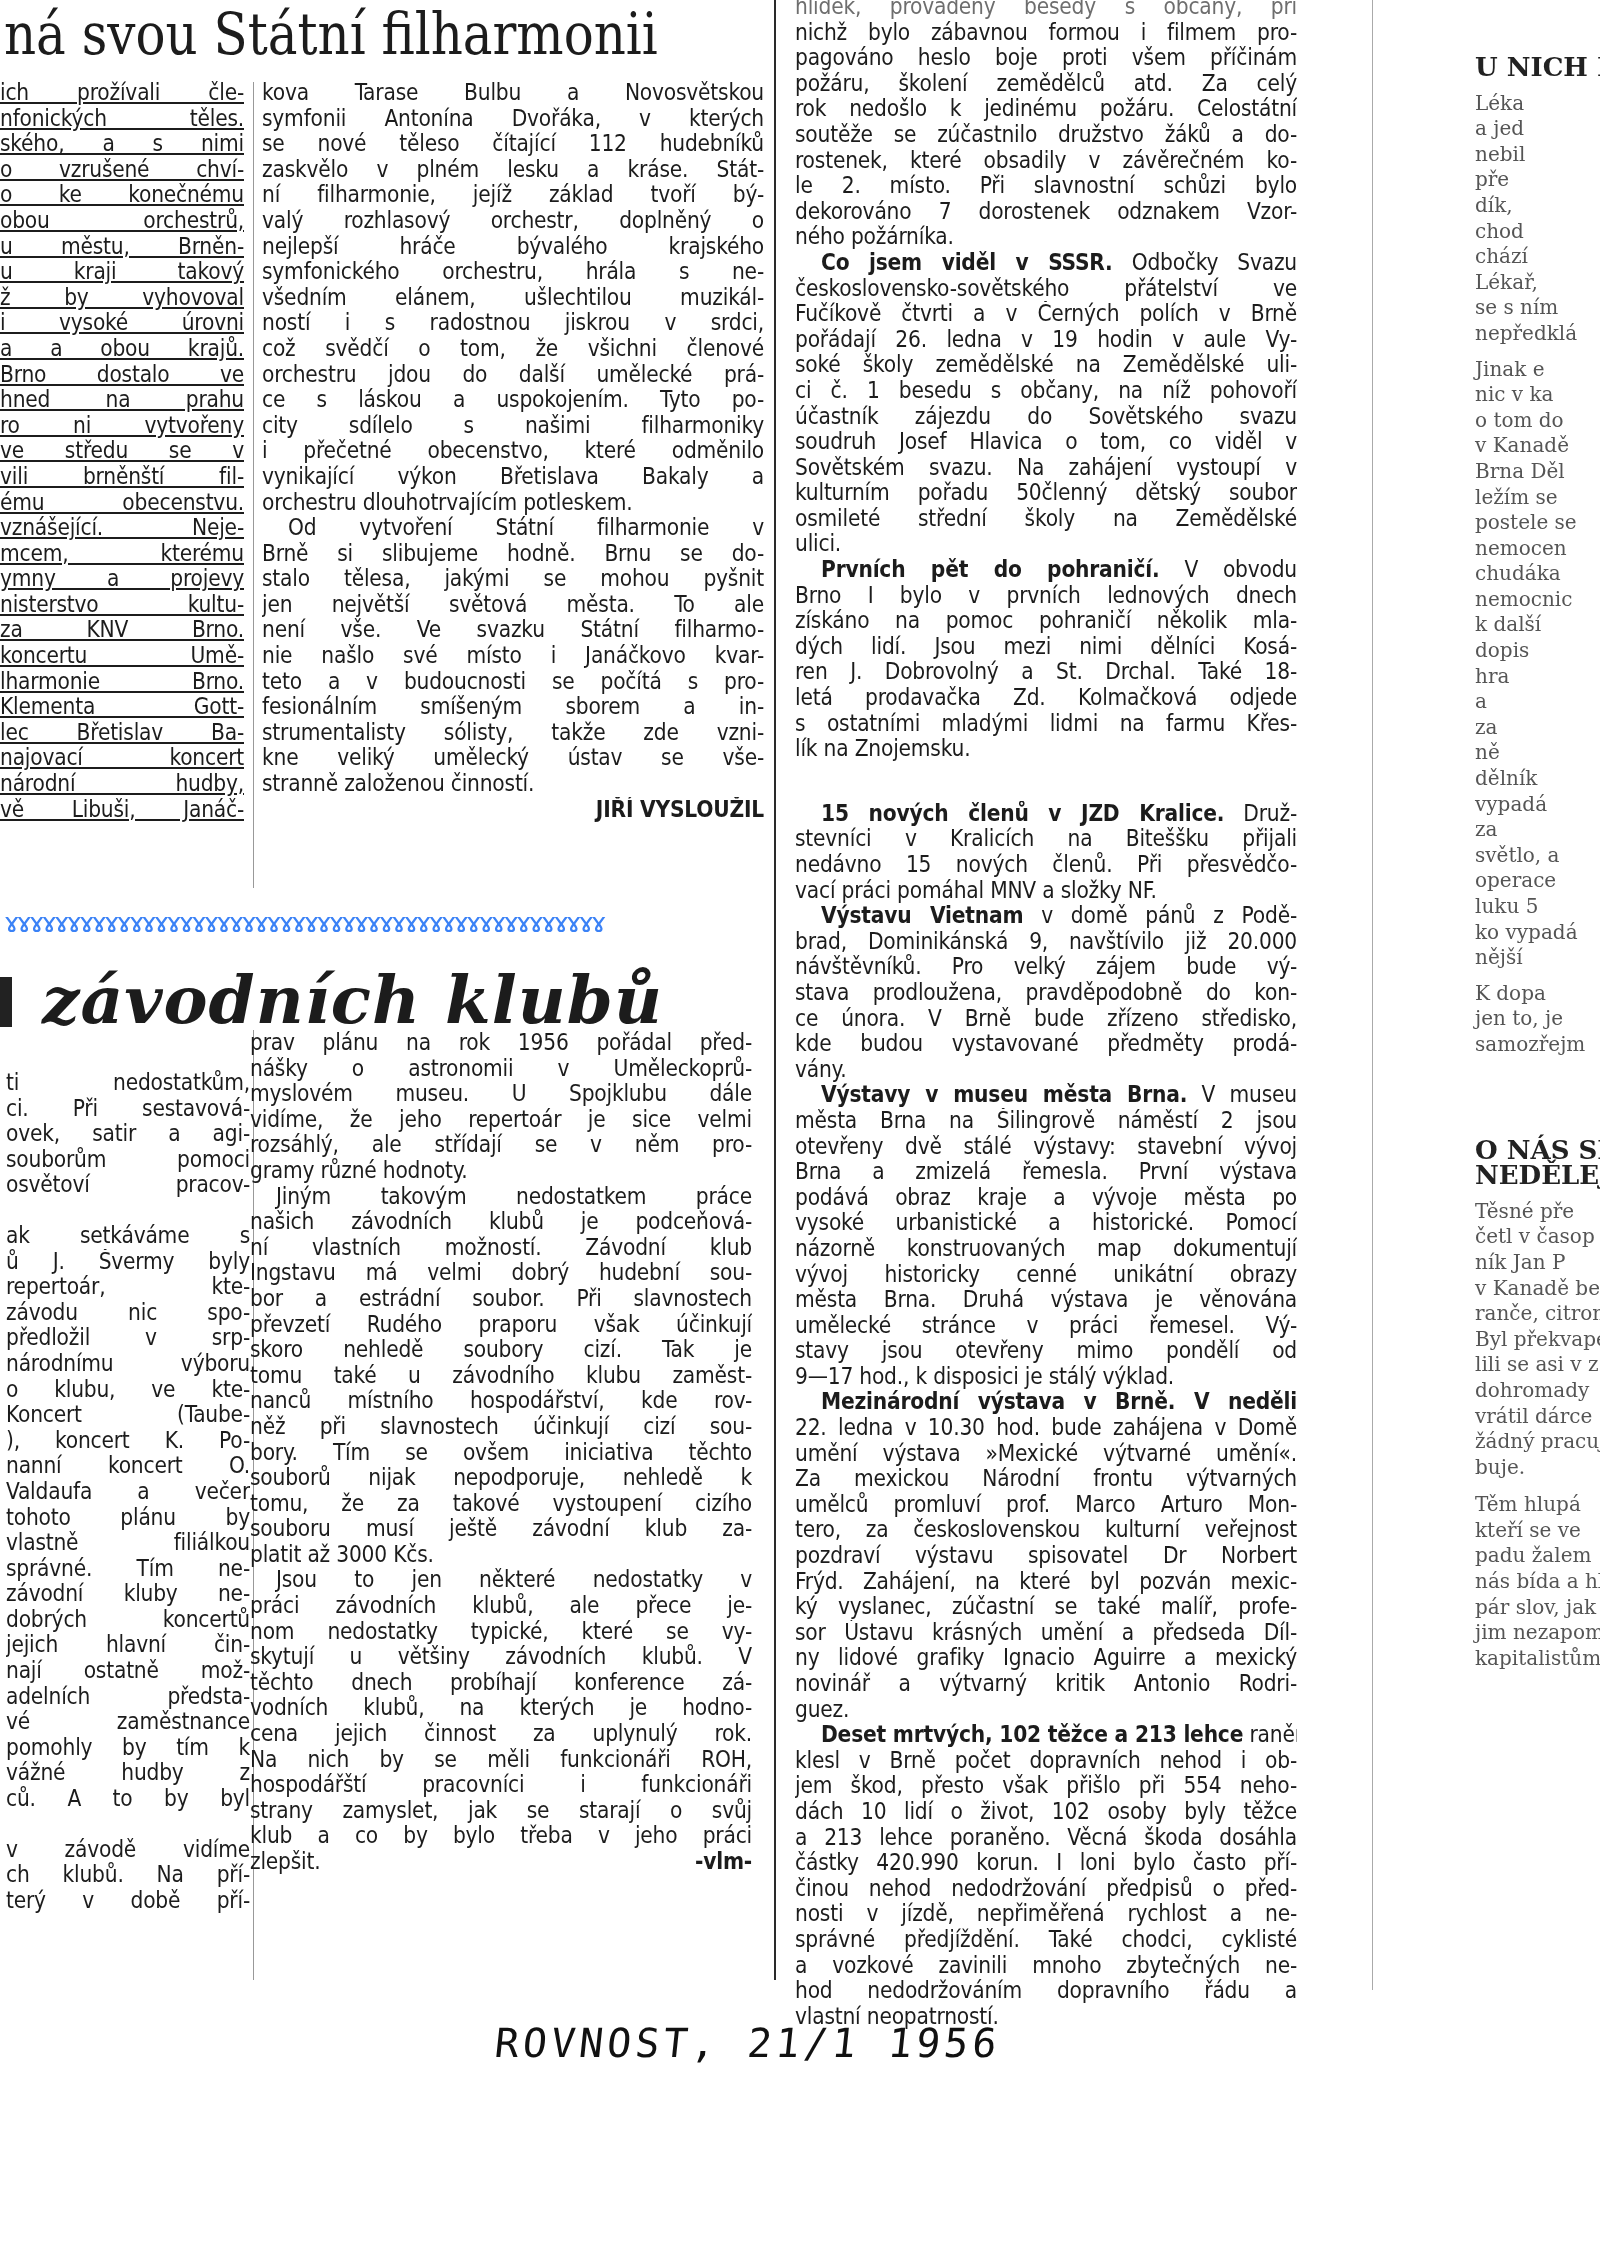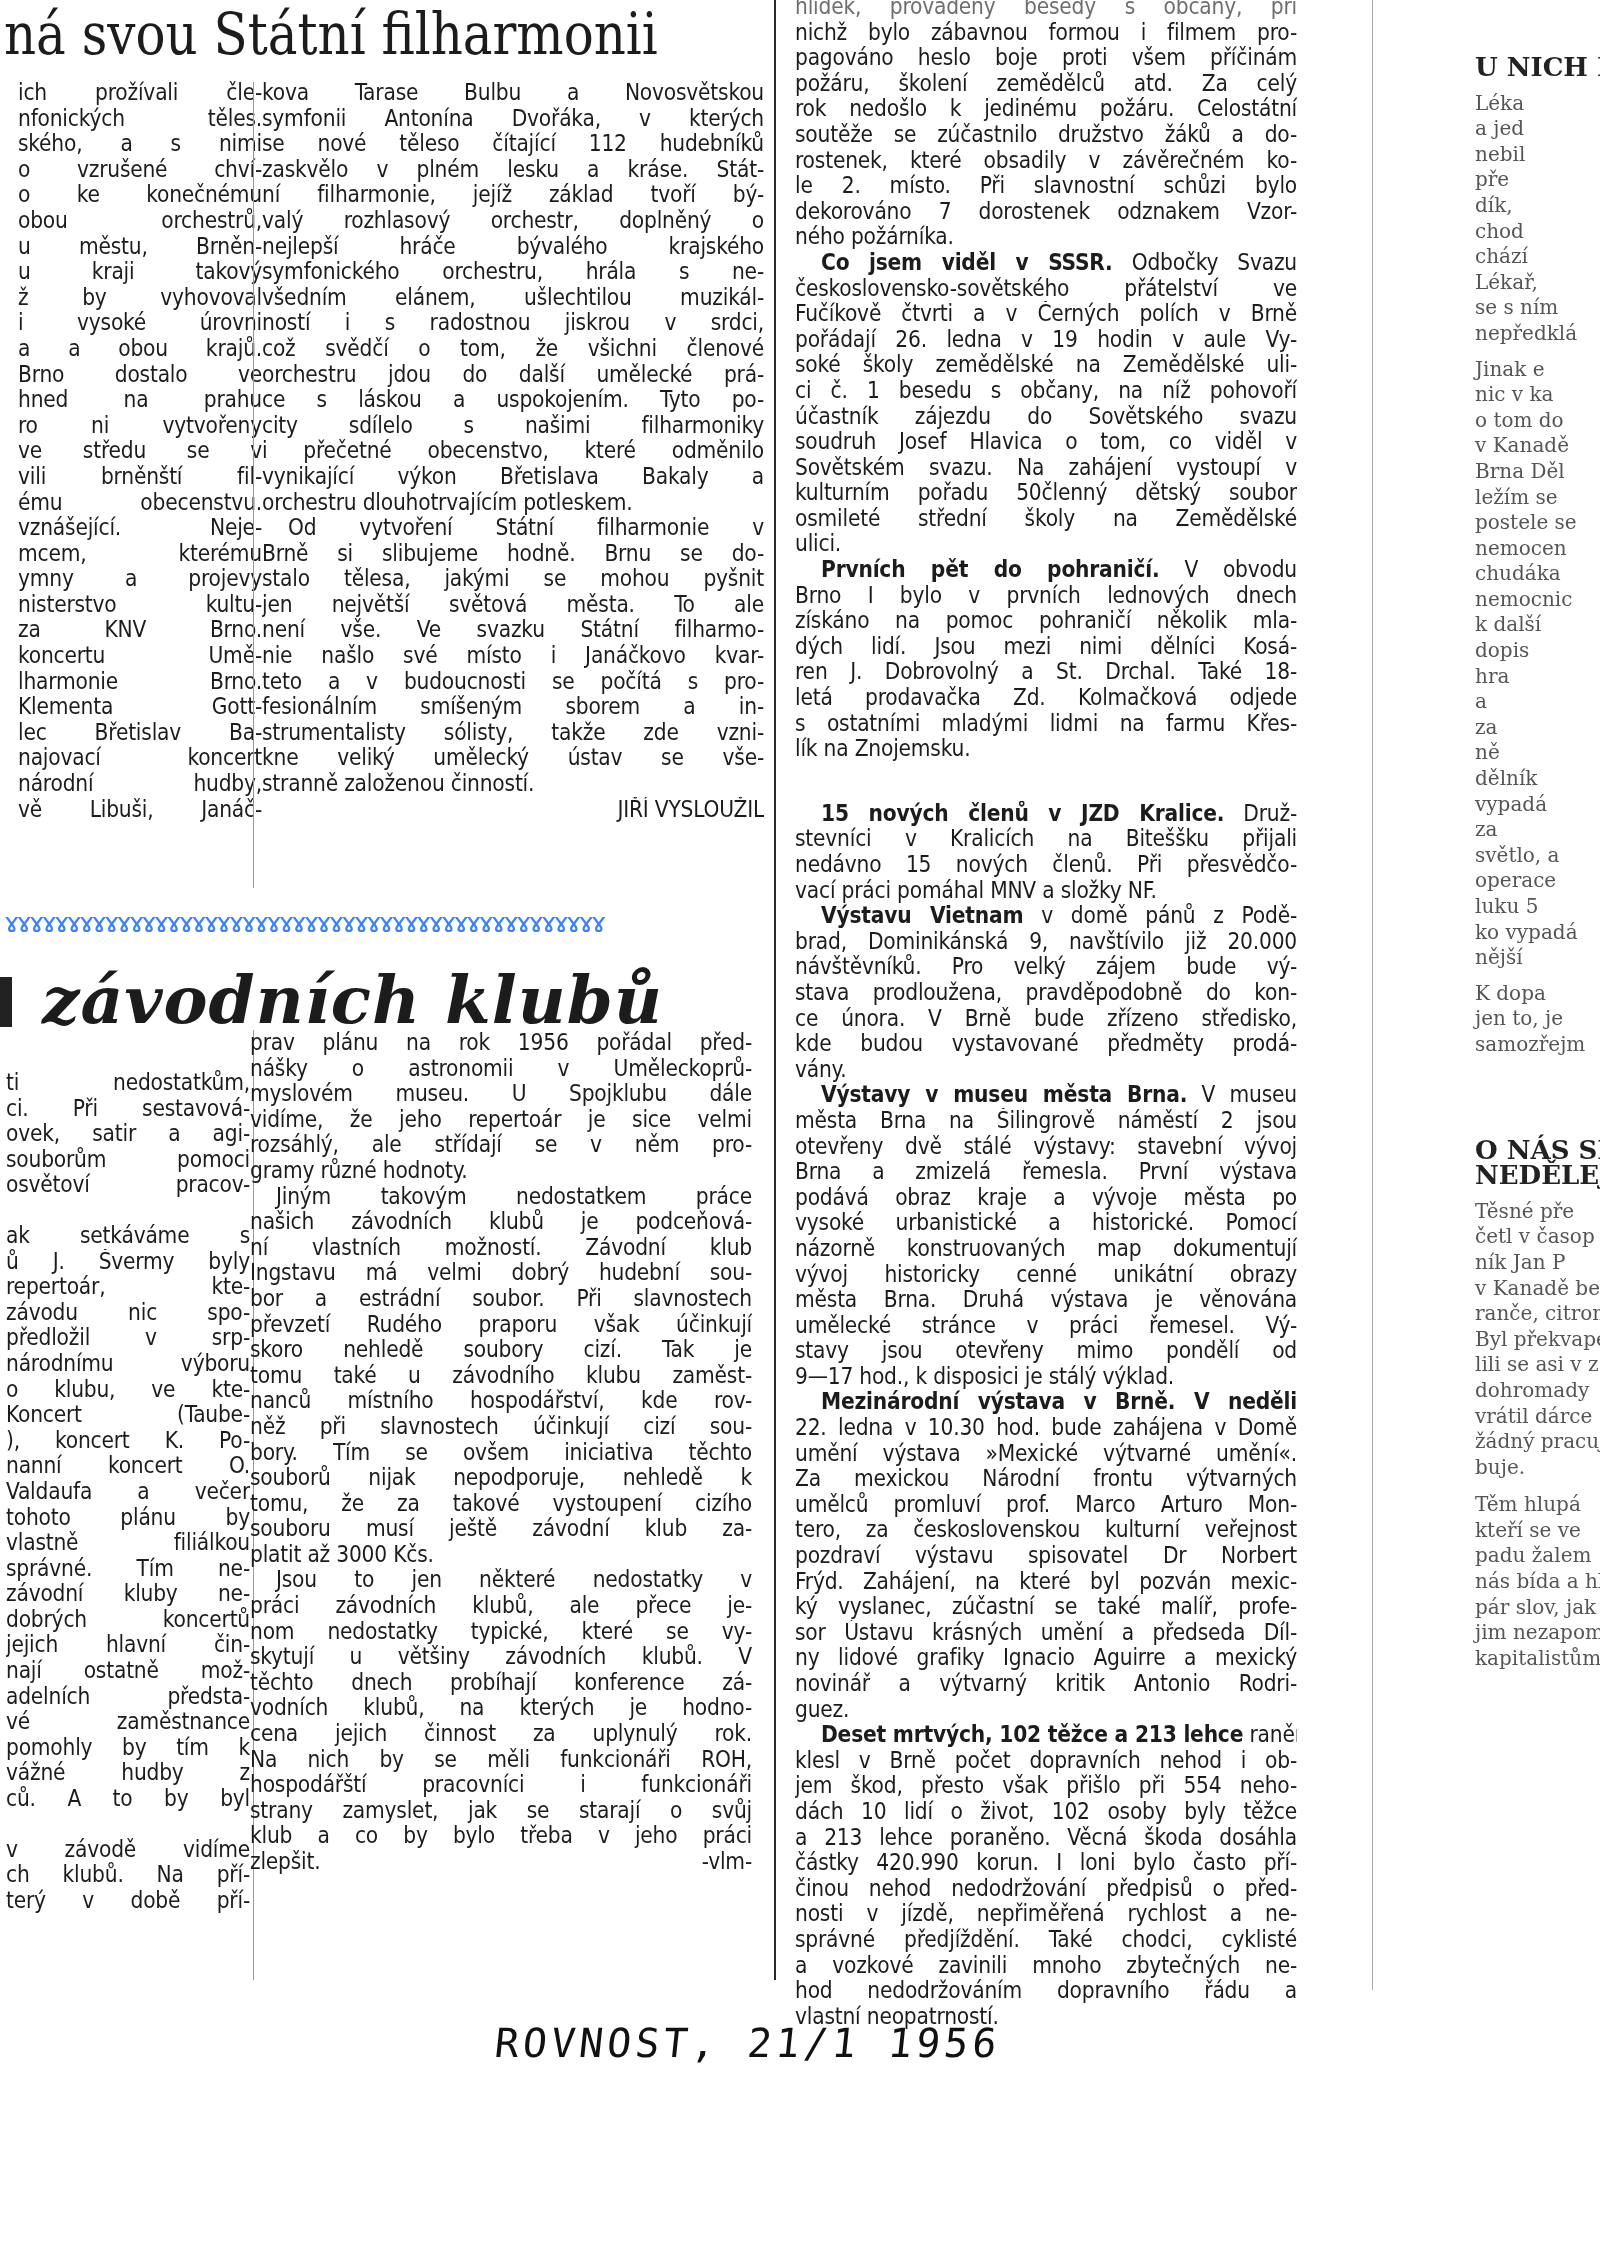--- a/index.html
+++ b/index.html
@@ -1,39 +1,39 @@
 <!DOCTYPE html>
 <html><head>
 <meta charset="utf-8">
 <style>
   html, body { margin: 0; padding: 0; background: #ffffff; }
   body { width: 1600px; height: 2267px; position: relative; overflow: hidden; color: #1c1c1c; font-family: "DejaVu Serif", serif; }
   .abs { position: absolute; }
   .col { position: absolute; font-size: 22.5px; line-height: 25.6px; font-family: "DejaVu Sans Condensed", "DejaVu Sans", sans-serif; letter-spacing: -0.2px; }
   .col .ln { display: block; white-space: nowrap; text-align: justify; text-align-last: justify; overflow: hidden; }
   .col .ln.last { text-align-last: left; }
-  .col .ln.right { text-align: left; text-align-last: right; }
+  .col .ln.right { text-align: left; text-align-last: right; font-weight: bold; }
   .col .gap2 { display: block; height: 25px; }
   .headline1 { left: 4px; top: 0px; font-family: "DejaVu Serif", serif; font-size: 58px; letter-spacing: 0px; font-weight: normal; transform: scaleX(0.86); transform-origin: left top; white-space: nowrap; }
   .headline2 { left: 0px; top: 945px; font-family: "DejaVu Serif", serif; font-size: 66px; font-weight: bold; font-style: italic; white-space: nowrap; letter-spacing: 1px; }
   .rule-v { position: absolute; width: 2px; background: #2a2a2a; }
   .rule-v.light { background: #999; width: 1px; }
   .ornament { position: absolute; left: 4px; top: 910px; width: 760px; height: 26px; font-family: "DejaVu Sans", sans-serif; font-size: 26px; line-height: 26px; letter-spacing: -3px; white-space: nowrap; overflow: hidden; color: #3b82f6; }
   .faded { color: #6e6e6e; }
   .far { position: absolute; font-size: 20px; line-height: 25.6px; font-family: "DejaVu Serif", serif; color: #555; }
   .far .ln { display: block; white-space: nowrap; }
   .far-head { font-weight: bold; font-size: 26px; color: #222; font-family: "DejaVu Serif", serif; }
   .handwriting { position: absolute; left: 495px; top: 2020px; font-family: "DejaVu Sans Mono", monospace; font-size: 40px; color: #111; letter-spacing: 4px; transform: skewX(-6deg); white-space: nowrap; }
 </style>
 </head>
 <body>
 
 <div class="abs headline1">ná svou Státní filharmonii</div>
 
-<div class="col" id="a1c1" style="left:18px; top:80px; width:244px;">
+<div class="col" id="a1c1" style="left:0; top:80px; width:244px;text-decoration:underline;">
     <span class="ln">ich prožívali čle-</span>
     <span class="ln">nfonických těles.</span>
     <span class="ln">ského, a s nimi</span>
     <span class="ln">o vzrušené chví-</span>
     <span class="ln">o ke konečnému</span>
     <span class="ln">obou orchestrů,</span>
     <span class="ln">u městu, Brněn-</span>
     <span class="ln">u kraji takový</span>
     <span class="ln">ž by vyhovoval</span>
     <span class="ln">i vysoké úrovni</span>

